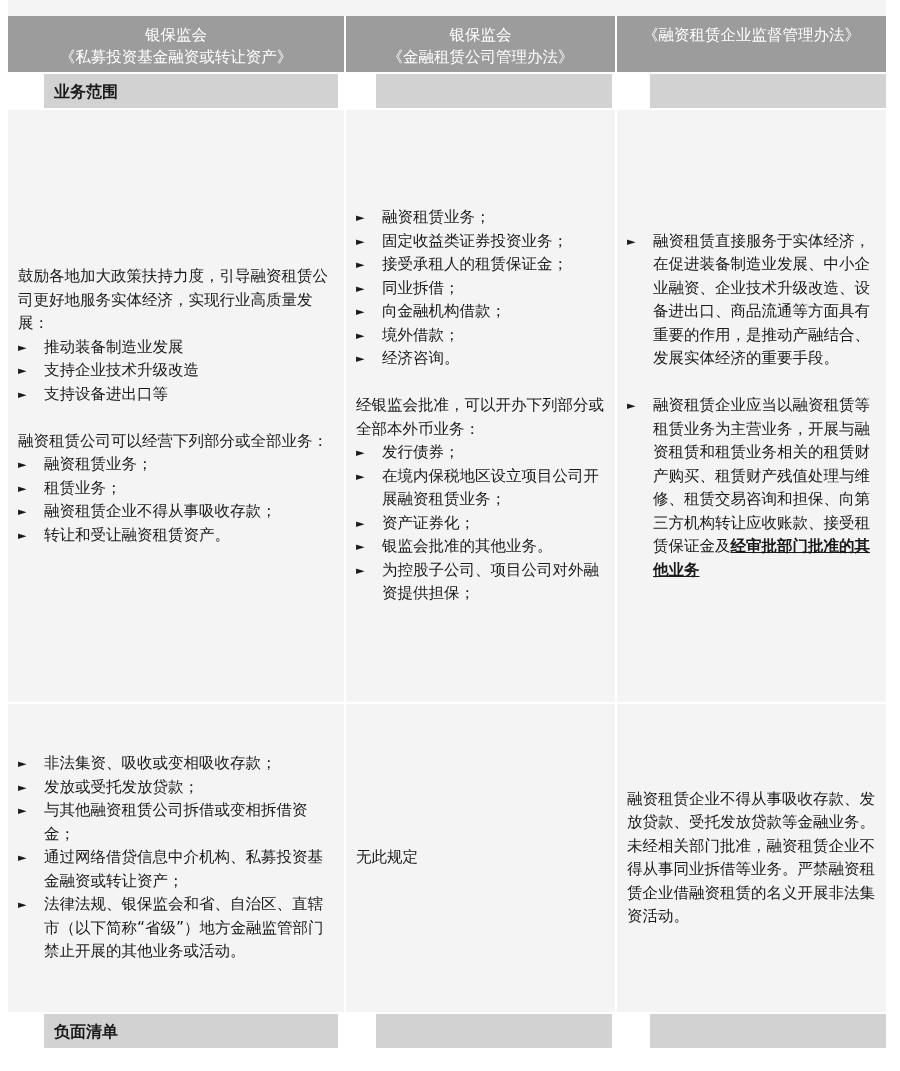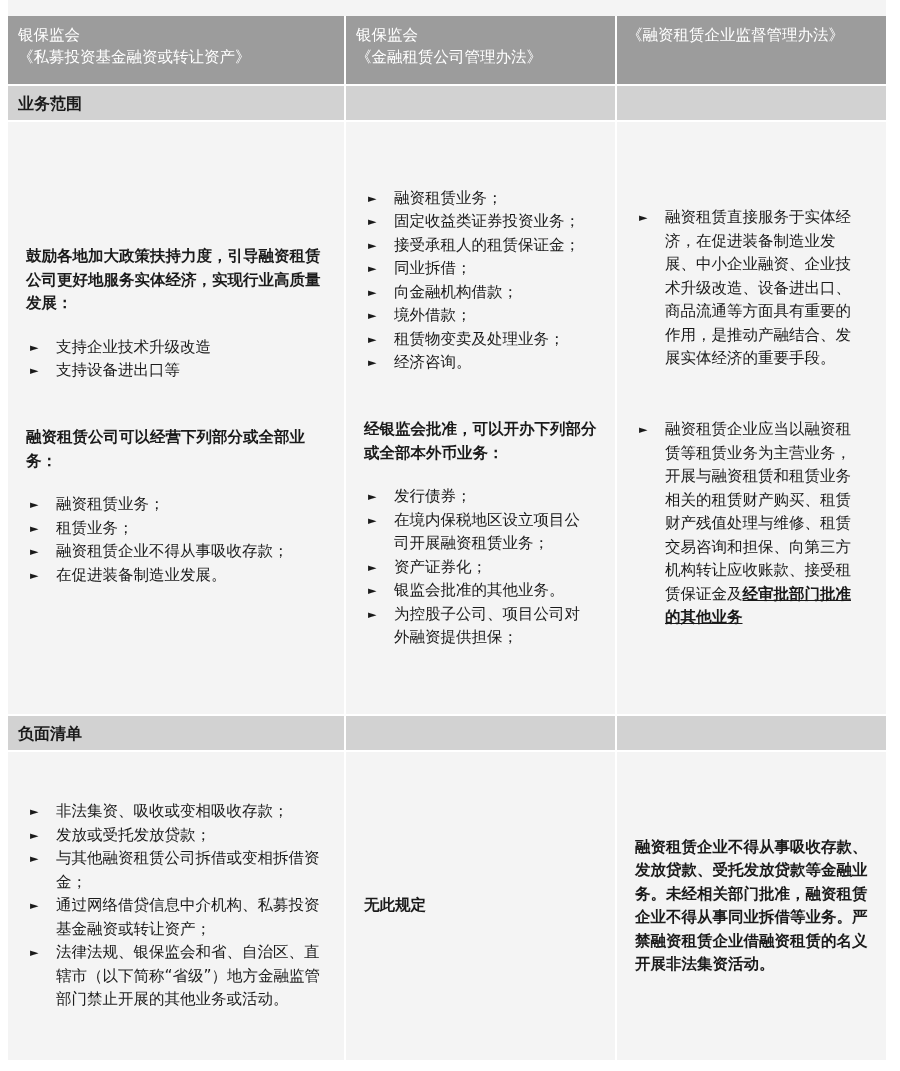--- a/index.html
+++ b/index.html
@@ -6,28 +6,28 @@
   body { width:900px; height:1071px; position:relative; overflow:hidden;
          font-family:"DejaVu Sans","Liberation Sans",sans-serif; color:#1a1a1a; }
   .table { position:absolute; left:8px; top:0; width:878px; }
   .row { display:flex; }
   .cell { box-sizing:border-box; border-right:2px solid #ffffff; border-bottom:2px solid #ffffff; }
   .cell:last-child { border-right:none; }
   .c1 { width:338px; }
   .c2 { width:271px; }
   .c3 { width:269px; }
   .toppad { height:16px; background:#f4f4f4; }
-  .hdr .cell { background:#9c9c9c; color:#ffffff; height:70px; padding:8px 10px 0 10px; font-size:15.5px; line-height:22px; white-space:nowrap; overflow:hidden; }
-  .sec .cell { background:#d2d2d2; height:36px; padding:0 10px; font-size:16px; font-weight:bold; line-height:36px; }
+  .hdr .cell { background:#9c9c9c; color:#ffffff; height:58px; padding:8px 10px 0 10px; font-size:15.5px; line-height:22px; white-space:nowrap; overflow:hidden;text-align:center; }
+  .sec .cell { background:#d2d2d2; height:36px; padding:0 10px; font-size:16px; font-weight:bold; line-height:36px;margin-left:36px; }
   .body .cell { background:#f4f4f4; padding:0 10px; font-size:15.5px; line-height:23.5px; display:flex; flex-direction:column; justify-content:center; }
   .r1 .cell { height:594px; }
   .r2 .cell { height:310px; }
-  p { margin:8px;font-weight:bold; }
+  p { margin:0; }
   .gap { height:23.5px; }
-  ul { list-style:none; margin:12px; padding:0; }
+  ul { list-style:none; margin:0; padding:0; }
   li { position:relative; padding-left:26px; }
   li::before { content:"\25BA"; position:absolute; left:0; top:0; font-size:11px; }
   .u { text-decoration:underline; font-weight:bold; }
 </style>
 </head>
 <body>
 
 <div class="table">
   <div class="toppad"></div>
 
@@ -48,41 +48,41 @@
   <div class="row sec">
     <div class="cell c1">业务范围</div>
     <div class="cell c2"></div>
     <div class="cell c3"></div>
   </div>
 
   <div class="row body r1">
     <div class="cell c1">
       <p>鼓励各地加大政策扶持力度，引导融资租赁公司更好地服务实体经济，实现行业高质量发展：</p>
       <ul>
+        <li>推动装备制造业发展</li>
         <li>支持企业技术升级改造</li>
         <li>支持设备进出口等</li>
       </ul>
       <div class="gap"></div>
       <p>融资租赁公司可以经营下列部分或全部业务：</p>
       <ul>
         <li>融资租赁业务；</li>
         <li>租赁业务；</li>
         <li>融资租赁企业不得从事吸收存款；</li>
-        <li>在促进装备制造业发展。</li>
+        <li>转让和受让融资租赁资产。</li>
       </ul>
     </div>
     <div class="cell c2">
       <ul>
         <li>融资租赁业务；</li>
         <li>固定收益类证券投资业务；</li>
         <li>接受承租人的租赁保证金；</li>
         <li>同业拆借；</li>
         <li>向金融机构借款；</li>
         <li>境外借款；</li>
-        <li>租赁物变卖及处理业务；</li>
         <li>经济咨询。</li>
       </ul>
       <div class="gap"></div>
       <p>经银监会批准，可以开办下列部分或全部本外币业务：</p>
       <ul>
         <li>发行债券；</li>
         <li>在境内保税地区设立项目公司开展融资租赁业务；</li>
         <li>资产证券化；</li>
         <li>银监会批准的其他业务。</li>
         <li>为控股子公司、项目公司对外融资提供担保；</li>
@@ -92,36 +92,36 @@
       <ul>
         <li>融资租赁直接服务于实体经济，在促进装备制造业发展、中小企业融资、企业技术升级改造、设备进出口、商品流通等方面具有重要的作用，是推动产融结合、发展实体经济的重要手段。</li>
       </ul>
       <div class="gap"></div>
       <ul>
         <li><span>融资租赁企业应当以融资租赁等租赁业务为主营业务，开展与融资租赁和租赁业务相关的租赁财产购买、租赁财产残值处理与维修、租赁交易咨询和担保、向第三方机构转让应收账款、接受租赁保证金及</span><span class="u">经审批部门批准的其他业务</span></li>
       </ul>
     </div>
   </div>
 
-  <div class="row sec">
-    <div class="cell c1">负面清单</div>
-    <div class="cell c2"></div>
-    <div class="cell c3"></div>
-  </div>
-
   <div class="row body r2">
     <div class="cell c1">
       <ul>
         <li>非法集资、吸收或变相吸收存款；</li>
         <li>发放或受托发放贷款；</li>
         <li>与其他融资租赁公司拆借或变相拆借资金；</li>
         <li>通过网络借贷信息中介机构、私募投资基金融资或转让资产；</li>
         <li>法律法规、银保监会和省、自治区、直辖市（以下简称“省级”）地方金融监管部门禁止开展的其他业务或活动。</li>
       </ul>
     </div>
     <div class="cell c2">
       <p>无此规定</p>
     </div>
     <div class="cell c3">
       <p>融资租赁企业不得从事吸收存款、发放贷款、受托发放贷款等金融业务。未经相关部门批准，融资租赁企业不得从事同业拆借等业务。严禁融资租赁企业借融资租赁的名义开展非法集资活动。</p>
     </div>
   </div>
+
+  <div class="row sec">
+    <div class="cell c1">负面清单</div>
+    <div class="cell c2"></div>
+    <div class="cell c3"></div>
+  </div>
 </div>
 
 </body></html>

